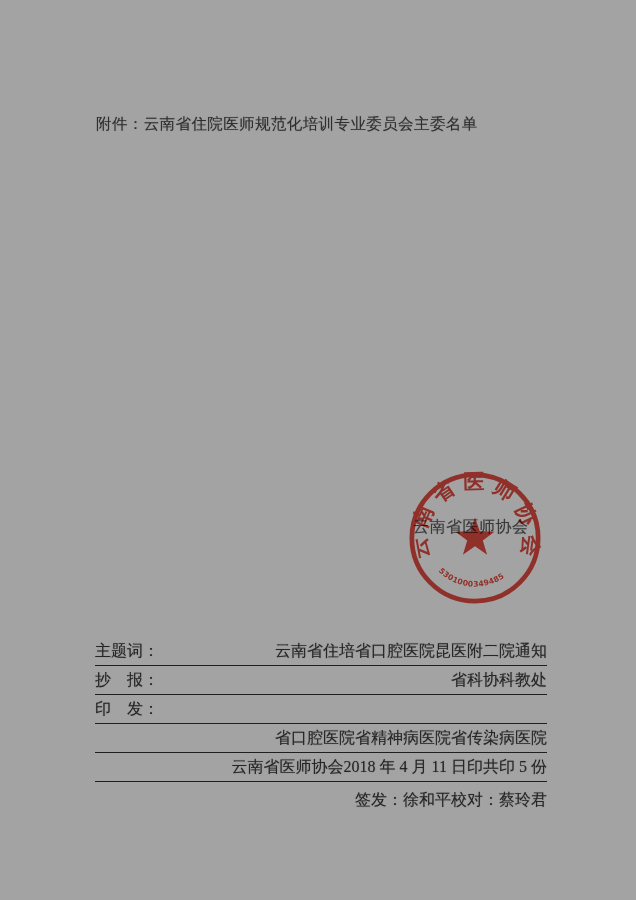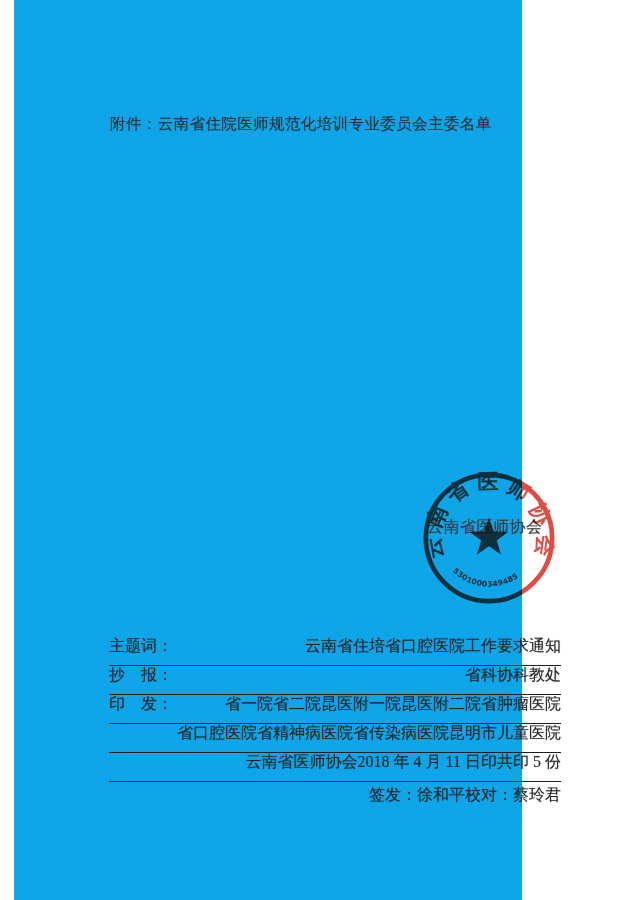--- a/index.html
+++ b/index.html
@@ -5,23 +5,23 @@
   * { margin: 0; padding: 0; box-sizing: border-box; }
   html, body { width: 636px; height: 900px; }
   body {
     background: #ffffff;
     font-family: "Liberation Serif", "DejaVu Serif", serif;
     position: relative;
     overflow: hidden;
   }
   .page {
     position: absolute;
-    left: 14px; top: 0;
-    width: 508px; height: 900px;
-    background: #0ea5e9;
+    left: 0; top: 0;
+    width: 636px; height: 900px;
+    background: #a3a3a3;
   }
   
   .attachment-line {
     position: absolute;
     left: 96px; top: 114px;
     width: 480px;
     font-size: 15.5px;
     letter-spacing: 0.4px;
     color: #2e2e2e;
     text-shadow: 0 0 1px rgba(40,40,40,0.35);
@@ -61,21 +61,21 @@
     left: 95px; top: 637px;
     width: 452px;
     font-size: 16px;
     color: #262626;
     text-shadow: 0 0 1px rgba(30,30,30,0.4);
   }
   .footer-row {
     display: flex;
     align-items: flex-end;
     height: 29px;
-    padding-bottom: 8px;
+    padding-bottom: 3px;
     border-bottom: 1.6px solid #1f1f1f;
     white-space: nowrap;
   }
   .footer-row.no-rule { border-bottom: none; padding-top: 6px; height: 32px; }
   .footer-row-label { flex: 0 0 auto; }
   .footer-items {
     flex: 1 1 auto;
     display: flex;
     justify-content: flex-end;
   }
@@ -110,50 +110,42 @@
   </div>
 
   <div class="footer-block">
 
     <div class="footer-row">
       <span class="footer-row-label">主题词：</span>
       <span class="footer-items">
         <span class="footer-item">云南省</span>
         <span class="footer-item">住培</span>
         <span class="footer-item">省口腔医院</span>
-        <span class="footer-item">工作要求</span>
+        <span class="footer-item">昆医附二院</span>
         <span class="footer-item">通知</span>
       </span>
     </div>
 
     <div class="footer-row">
       <span class="footer-row-label">抄　报：</span>
       <span class="footer-items">
         <span class="footer-item">省科协</span>
         <span class="footer-item">科教处</span>
       </span>
     </div>
 
     <div class="footer-row">
       <span class="footer-row-label">印　发：</span>
-      <span class="footer-items">
-        <span class="footer-item">省一院</span>
-        <span class="footer-item">省二院</span>
-        <span class="footer-item">昆医附一院</span>
-        <span class="footer-item">昆医附二院</span>
-        <span class="footer-item">省肿瘤医院</span>
-      </span>
     </div>
 
     <div class="footer-row">
       <span class="footer-items full">
         <span class="footer-item">省口腔医院</span>
         <span class="footer-item">省精神病医院</span>
         <span class="footer-item">省传染病医院</span>
-        <span class="footer-item">昆明市儿童医院</span>
       </span>
     </div>
 
     <div class="footer-row">
       <span class="footer-items full">
         <span class="footer-item">云南省医师协会</span>
         <span class="footer-item">2018 年 4 月 11 日印</span>
         <span class="footer-item">共印 5 份</span>
       </span>
     </div>

